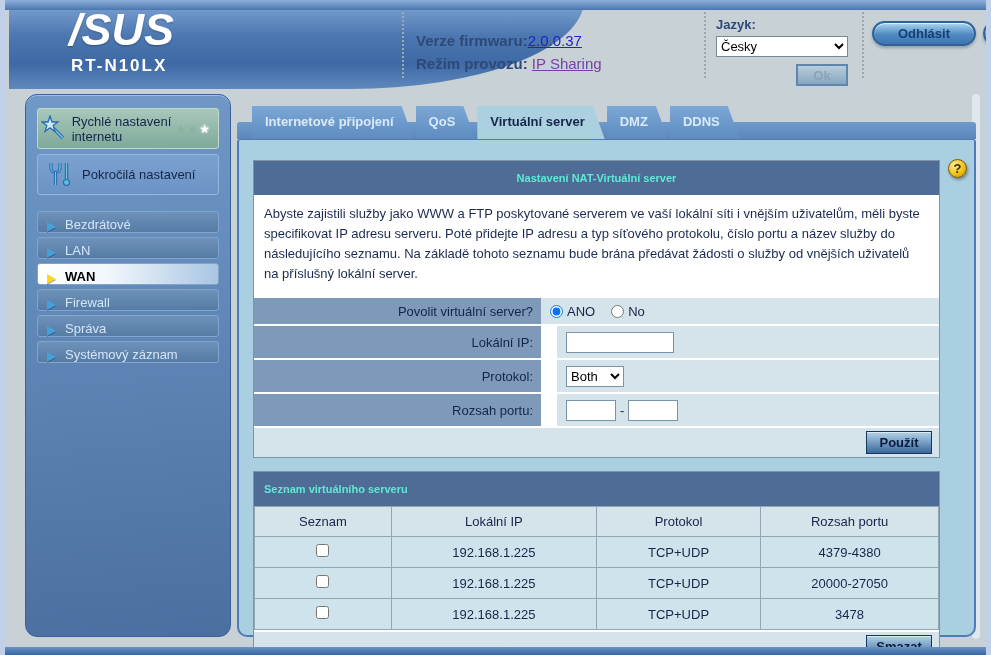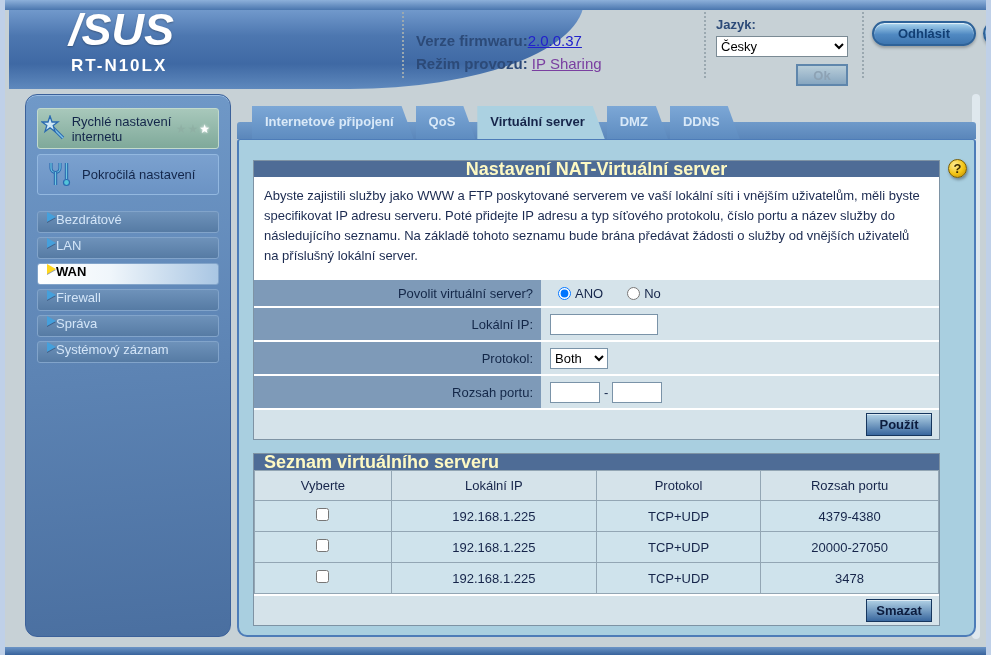--- a/index.html
+++ b/index.html
@@ -54,23 +54,23 @@
     box-shadow: inset 0 1px 0 #9cbfe4; padding:13px 11px; z-index:2; }
   .side-btn { display:flex; align-items:center; height:41px; margin-bottom:5px;
     background: linear-gradient(#7ba1cf, #6b93c4); border:1px solid #93b8e0;
     border-radius:3px; color:#13264a; font-size:13px; cursor:pointer; }
   .side-btn .ic { width:44px; display:flex; justify-content:center; }
   .side-btn.highlight { background: linear-gradient(#a8c8bb, #7fa99a); border-color:#c2dacd; }
   .side-btn .lbl { line-height:15px; }
   .stars { margin-left:auto; padding-right:7px; font-size:12px; letter-spacing:1px; }
   .star1,.star2 { color:#8fb0a4; } .star3 { color:#ffffff; text-shadow:0 0 3px #fff; }
   .menu-group { margin-top:16px; }
-  .menu-btn { display:flex; align-items:flex-start; height:22px; margin-bottom:4px;
+  .menu-btn { display:flex; align-items:flex-end; height:22px; margin-bottom:4px;
     background: linear-gradient(#6e92ba, #567ba4); border:1px solid #82a4ca;
-    border-radius:3px; padding-left:9px; color:#d3e5f8; font-size:13px; cursor:pointer; }
+    border-radius:3px; padding-left:9px; color:#d3e5f8; font-size:13px; gap:9px; cursor:pointer; }
   .menu-btn.active { background: linear-gradient(90deg,#ffffff,#f0f6fb 40%,#a9c6e3); color:#000; font-weight:bold; }
   .tri { width:0; height:0; border-top:5px solid transparent; border-bottom:5px solid transparent;
     border-left:9px solid #45a0dc; filter: drop-shadow(0 1px 0 rgba(20,40,80,.45)); }
   .menu-btn.active .tri { border-left-color:#ffd61c; }
 
   
   .tabbar { position:absolute; left:232px; top:106px; width:739px; height:33px; z-index:2; }
   .tab-strip { position:absolute; left:0; right:0; bottom:0; height:17px;
     background: linear-gradient(#6f9aca, #5a86ba); border-radius:3px 3px 0 0; }
   .tabs { position:absolute; left:15px; top:0; display:flex; height:33px; }
@@ -85,32 +85,32 @@
     background:#a9cfe0; border:2px solid #4d7cb8; border-top-width:1px;
     border-radius: 3px 3px 10px 10px; z-index:1; padding:20px 34px 0 14px; }
   .gutter { position:absolute; right:6px; top:94px; bottom:16px; width:8px;
     background:#dfe8ee; border-radius:4px; z-index:0; }
   .help { position:absolute; top:19px; right:7px; width:19px; height:19px; border-radius:50%;
     background: radial-gradient(circle at 35% 30%, #ffec96, #f2c311 55%, #b4840a);
     border:1px solid #7a5c00; color:#3a2a00; font-weight:bold; text-align:center;
     line-height:18px; font-size:13px; box-shadow:1px 2px 3px rgba(0,0,0,.35); cursor:pointer; }
 
   .box { background:#fff; border:1px solid #7e93a4; }
-  .box-title { height:16px; background:#4e6c96; color:#fef9c3; font-weight:bold; font-size:18px;
+  .box-title { height:34px; background:#4e6c96; color:#5eead4; font-weight:bold; font-size:11px;
     display:flex; align-items:center; justify-content:center; }
   .box-title.left { justify-content:flex-start; padding-left:10px; }
   .desc { color:#1b2a50; font-size:13px; line-height:20px; padding:9px 12px 12px 10px; }
 
   .frow { display:flex; border-top:2px solid #fff; }
   .flabel { width:287px; background:#7e9ab8; color:#132748; font-size:13px;
     display:flex; align-items:center; justify-content:flex-end; padding-right:8px; }
   .fvalue { flex:1; background:#d5e3ea; display:flex; align-items:center; padding-left:9px;
     font-size:13px; color:#15254a; gap:4px; }
-  .r-enable { height:28px; } .r-std { height:34px; }
-  .radio-lab { display:flex; align-items:center; gap:4px; margin-right:12px; cursor:pointer;margin-left:8px; }
+  .r-enable { height:28px; } .r-std { height:34px;gap:16px; }
+  .radio-lab { display:flex; align-items:center; gap:4px; margin-right:12px; cursor:pointer; }
   .txt-input { width:108px; height:21px; border:1px solid #7a93a8; background:#fff; font-size:13px; padding:0 3px; }
   .port-input { width:50px; height:21px; border:1px solid #7a93a8; background:#fff; font-size:13px; padding:0 3px; }
   .proto-select { width:58px; height:21px; font-size:13px; border:1px solid #7a93a8; background:#fff;
     font-family:"Liberation Sans",sans-serif; }
   .btn-row { border-top:2px solid #fff; background:#d5e3ea; height:31px;
     display:flex; align-items:center; justify-content:flex-end; padding-right:7px; }
   .btn-blue { min-width:66px; height:23px; cursor:pointer;
     background: linear-gradient(#b2d2e6, #39679e); border:1px solid #16365e;
     color:#0c1c3e; font-weight:bold; font-size:13px; font-family:"Liberation Sans",sans-serif;
     box-shadow: inset 0 1px 0 rgba(255,255,255,.55); }
@@ -279,21 +279,21 @@
     <div class="btn-row">
       <button class="btn-blue">Použít</button>
     </div>
   </div>
 
   <div class="box list-box">
     <div class="box-title left">Seznam virtuálního serveru</div>
     <table class="vlist">
       <thead>
         <tr>
-          <th class="col-sel">Vyberte</th>
+          <th class="col-sel">Seznam</th>
           <th class="col-ip">Lokální IP</th>
           <th class="col-proto">Protokol</th>
           <th class="col-port">Rozsah portu</th>
         </tr>
       </thead>
       <tbody>
         <tr>
           <td><input type="checkbox" class="chk" style=""></td>
           <td>192.168.1.225</td>
           <td>TCP+UDP</td>

